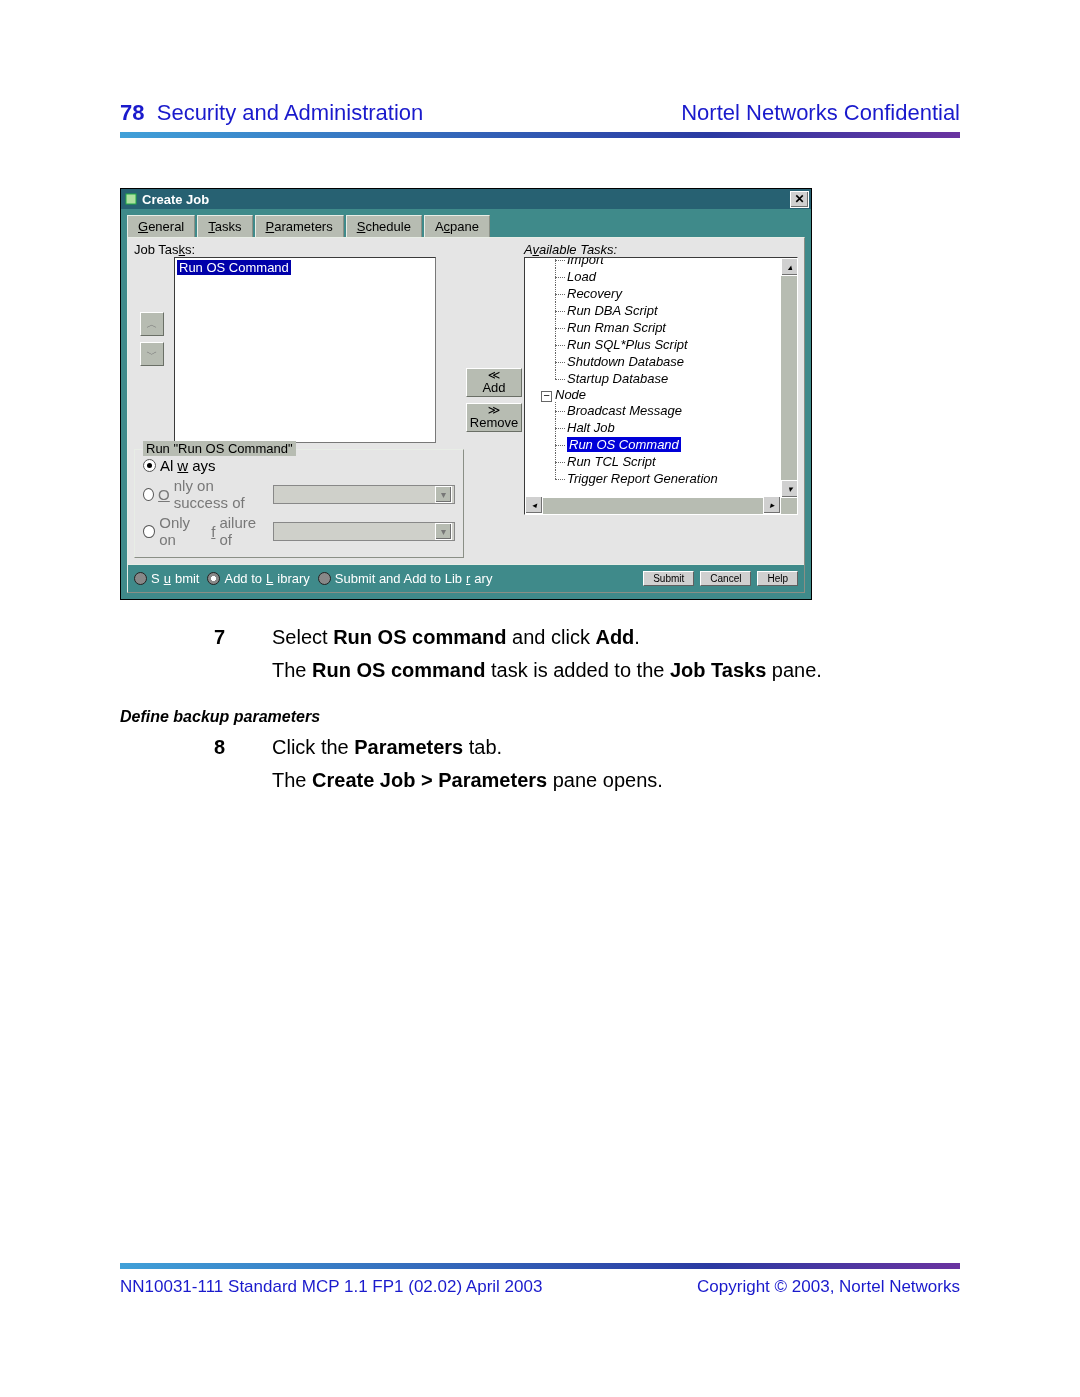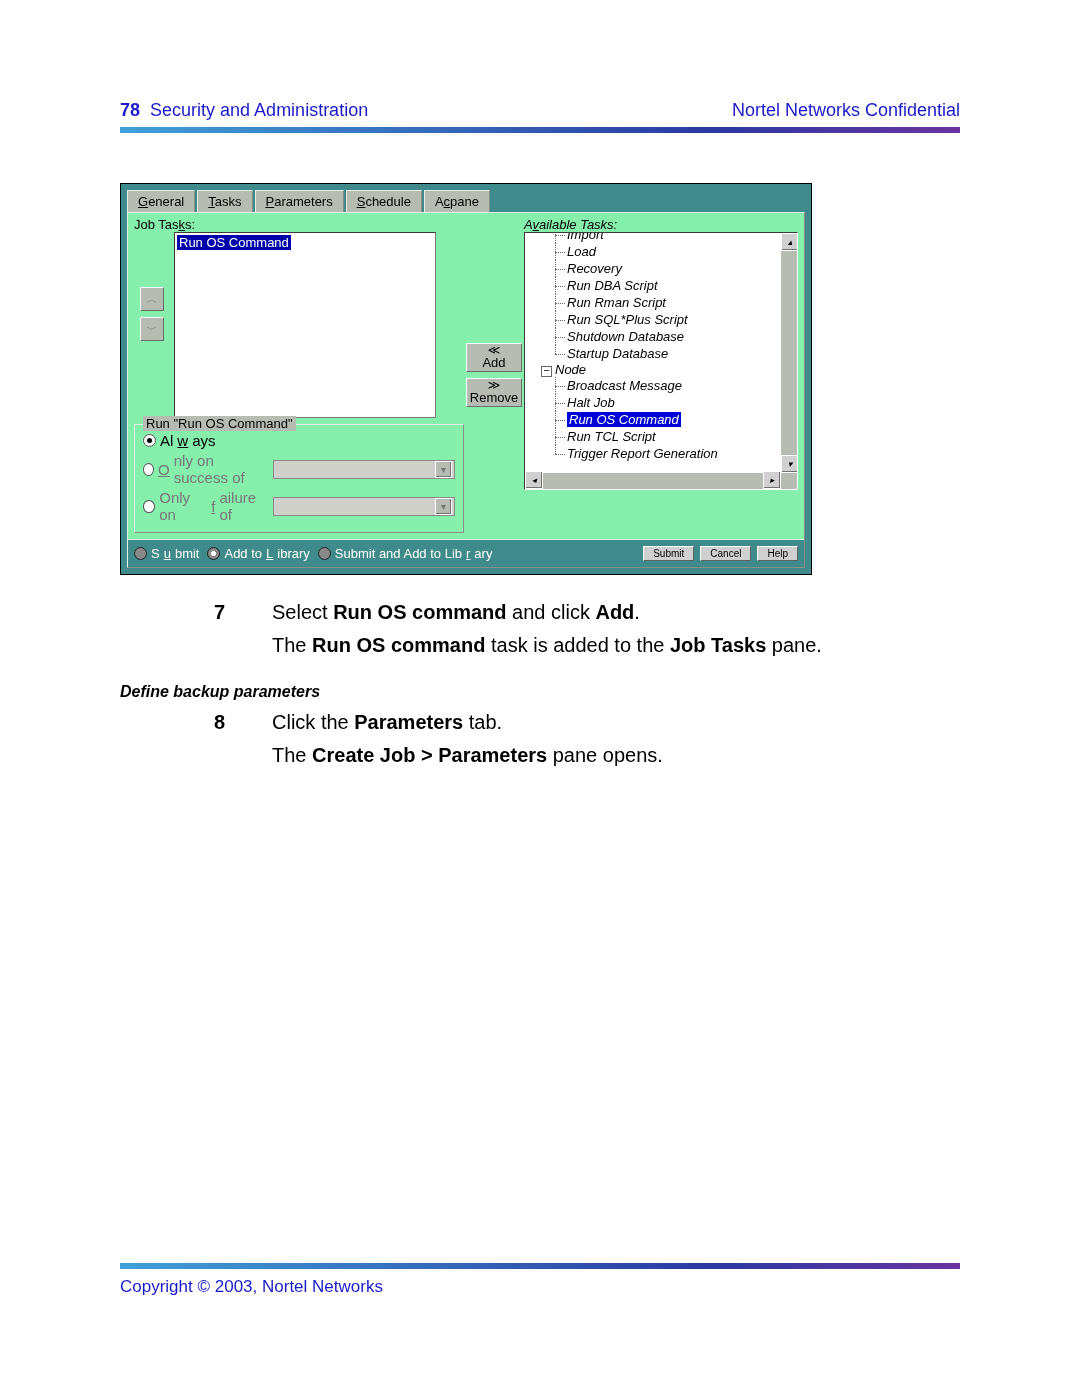--- a/index.html
+++ b/index.html
@@ -1,30 +1,30 @@
 <!DOCTYPE html>
 <html><head>
 <meta charset="utf-8">
 <style>
 body { font-family: Arial, Helvetica, sans-serif; background:#fff; margin:0; }
 .page { width:1080px; height:1397px; margin:0 auto; position:relative; background:#fff; }
-.header { display:flex; justify-content:space-between; padding:100px 120px 6px 120px; font-size:18px; color:#1a1acc; font-family:Arial; }
+.header { display:flex; justify-content:space-between; padding:100px 120px 6px 120px; font-size:22px; color:#1a1acc; font-family:Arial; }
 .header .left b { color:#1a1acc; font-weight:bold; }
 .hr-bar { height:6px; margin:0 120px; background:linear-gradient(90deg,#40a0d8 0%,#2a3aa2 70%,#6a33a0 100%); }
 .content { padding:50px 120px 0 120px; }
 .fig { width:690px; border:1px solid #000; }
 .fig .titlebar { display:flex; align-items:center; background:#276172; color:#fff; font-weight:bold; font-size:13px; height:20px; padding:0 2px; }
 .fig .titlebar .icon { display:inline-flex; width:16px; height:16px; margin-right:3px; align-items:center; justify-content:center; }
 .fig .titlebar .sp { flex:1; }
 .fig .titlebar .closebtn { width:17px; height:15px; background:#d0d0d0; border:1px solid #fff; color:#000; font-weight:bold; font-size:12px; display:flex; align-items:center; justify-content:center; box-shadow:inset -1px -1px #707070; }
 .work { background:#3f8a8a; padding:6px; }
 .tabstrip { display:flex; }
 .tab { background:#b7bcb2; border-top:1px solid #e8ede6; border-left:1px solid #e8ede6; border-right:1px solid #8a8f86; border-bottom:none; padding:3px 10px; margin-right:2px; font-size:13px; }
 .tab .u { text-decoration:underline; }
-.panel { background:#86efac; border:1px solid #8a8f86; border-top-color:#e8ede6; border-left-color:#e8ede6; padding:4px 6px 8px 6px; }
+.panel { background:#e5e5e5; border:1px solid #8a8f86; border-top-color:#e8ede6; border-left-color:#e8ede6; padding:4px 6px 8px 6px; }
 .label { font-size:13px; color:#000; }
 .row { display:flex; width:100%; }
 .leftcol { width:330px; }
 .midcol { width:60px; display:flex; flex-direction:column; align-items:center; justify-content:center; gap:6px; }
 .rightcol { flex:1;font-style:italic; }
 .listbox { background:#fff; border:1px solid #787878; border-top-color:#3a3a3a; border-left-color:#3a3a3a; width:260px; height:184px; margin-left:40px; font-size:13px; position:relative; overflow:hidden; }
 .listbox .sel { background:#0000aa; color:#fff; padding:0 2px; display:inline-block; margin:2px; }
 .updn { position:absolute; left:6px; top:70px; display:flex; flex-direction:column; gap:6px; }
 .squarebtn { width:22px;height:22px; background:#b7bcb2; border-top:1px solid #fff; border-left:1px solid #fff; border-right:1px solid #6a6f66; border-bottom:1px solid #6a6f66; display:flex;align-items:center;justify-content:center; font-size:11px; color:#7a7a7a; }
 .midbtn { width:54px; background:#b7bcb2; border-top:1px solid #fff; border-left:1px solid #fff; border-right:1px solid #6a6f66; border-bottom:1px solid #6a6f66; font-size:13px; text-align:center; padding:1px 0; }
@@ -71,20 +71,30 @@
 <body>
 <div class="page">
   <div class="header">
     <div class="left"><b>78</b>&nbsp;&nbsp;<span>Security and Administration</span></div>
     <div>Nortel Networks Confidential</div>
   </div>
   <div class="hr-bar"></div>
 
   <div class="content">
     <div class="fig">
+      <div class="titlebar">
+        <span class="icon">
+            <svg width="14" height="14">
+              <rect x="2" y="2" width="10" height="10" fill="#aee0a0" stroke="#2a4"></rect>
+            </svg>
+          </span>
+        <span>Create Job</span>
+        <span class="sp"></span>
+        <span class="closebtn">✕</span>
+      </div>
       <div class="work">
         <div class="tabstrip">
           <div class="tab"><span class="u">G</span><span>eneral</span></div>
           <div class="tab"><span class="u">T</span><span>asks</span></div>
           <div class="tab"><span class="u">P</span><span>arameters</span></div>
           <div class="tab"><span class="u">S</span><span>chedule</span></div>
           <div class="tab"><span>A</span><span class="u">c</span><span>pane</span></div>
         </div>
         <div class="panel">
           <div class="row">
@@ -198,16 +208,17 @@
       <p style="margin-left:58px;"><span>The </span><b>Run OS command</b><span> task is added to the </span><b>Job Tasks</b><span> pane.</span></p>
       <p class="sect">Define backup parameters</p>
       <p><span class="num">8</span><span>Click the </span><b>Parameters</b><span> tab.</span></p>
       <p style="margin-left:58px;"><span>The </span><b>Create Job &gt; Parameters</b><span> pane opens.</span></p>
     </div>
   </div>
 
   <div class="pgfoot">
     <div class="bar"></div>
     <div class="line">
+      <span>NN10031-111   Standard   MCP 1.1 FP1 (02.02)   April 2003</span>
       <span>Copyright © 2003, Nortel Networks</span>
     </div>
   </div>
 </div>
 
 </body></html>

